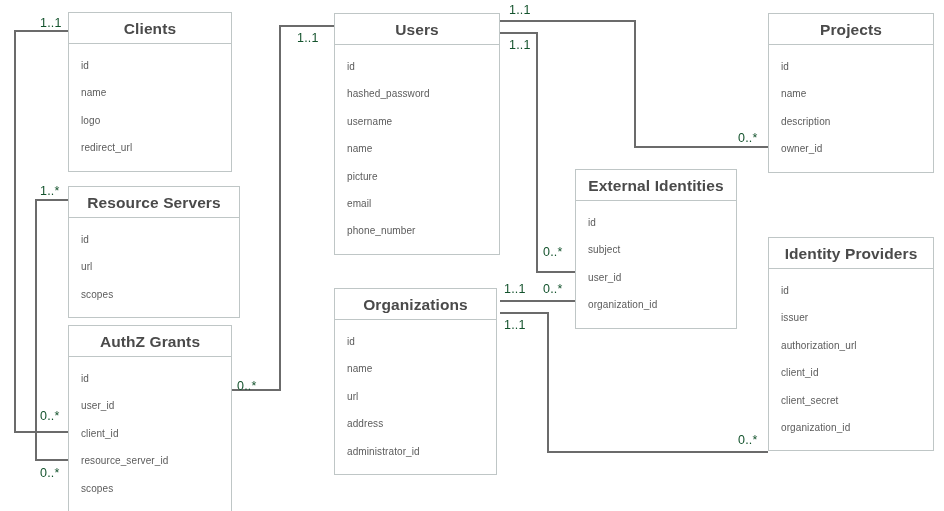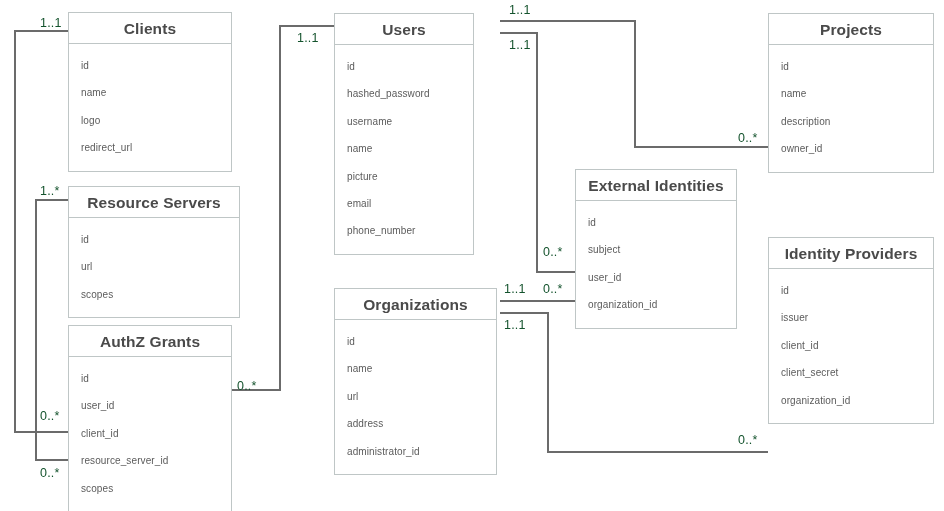--- a/index.html
+++ b/index.html
@@ -86,21 +86,21 @@
   <div id="entity-layer">
       <div class="entity-table" style="left: 68px; top: 12px; width: 164px;">
         <div class="entity-header">Clients</div>
         <div class="entity-fields">
           <div class="entity-field">id</div>
           <div class="entity-field">name</div>
           <div class="entity-field">logo</div>
           <div class="entity-field">redirect_url</div>
         </div>
       </div>
-      <div class="entity-table" style="left: 334px; top: 13px; width: 140px;">
+      <div class="entity-table" style="left: 334px; top: 13px; width: 166px;">
         <div class="entity-header">Users</div>
         <div class="entity-fields">
           <div class="entity-field">id</div>
           <div class="entity-field">hashed_password</div>
           <div class="entity-field">username</div>
           <div class="entity-field">name</div>
           <div class="entity-field">picture</div>
           <div class="entity-field">email</div>
           <div class="entity-field">phone_number</div>
         </div>
@@ -129,20 +129,21 @@
           <div class="entity-field">subject</div>
           <div class="entity-field">user_id</div>
           <div class="entity-field">organization_id</div>
         </div>
       </div>
       <div class="entity-table" style="left: 768px; top: 237px; width: 166px;">
         <div class="entity-header">Identity Providers</div>
         <div class="entity-fields">
           <div class="entity-field">id</div>
           <div class="entity-field">issuer</div>
+          <div class="entity-field">authorization_url</div>
           <div class="entity-field">client_id</div>
           <div class="entity-field">client_secret</div>
           <div class="entity-field">organization_id</div>
         </div>
       </div>
       <div class="entity-table" style="left: 68px; top: 325px; width: 164px;">
         <div class="entity-header">AuthZ Grants</div>
         <div class="entity-fields">
           <div class="entity-field">id</div>
           <div class="entity-field">user_id</div>

